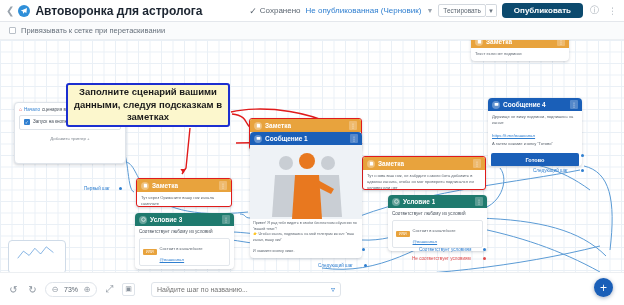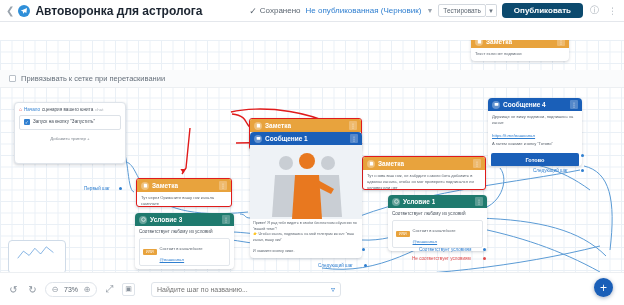--- a/index.html
+++ b/index.html
@@ -46,21 +46,21 @@
     height:15px; padding:0 12px; font-size:8px; font-weight:bold;
     cursor:pointer; display:flex; align-items:center;
     font-family:"Liberation Sans", sans-serif;
   }
   .hdr-ic { color:#adb4bc; font-size:9px; cursor:pointer; padding:0 2px; }
 
   
   #snapbar {
     position:absolute; left:0; top:22px; width:624px; height:18px;
     background:#fafbfc; border-bottom:1px solid #eceff2;
-    display:flex; align-items:center; padding-left:9px; z-index:80;margin-top:48px;
+    display:flex; align-items:center; padding-left:9px; z-index:80;
   }
   .cbx {
     width:7px; height:7px; border:1px solid #b9c0c8; border-radius:1px;
     background:#fff; margin-right:5px; flex:0 0 auto;
   }
   #snap-label { font-size:7.5px; color:#66707b; }
 
   
   #canvas {
     position:absolute; left:0; top:40px; width:624px; height:232px;
@@ -227,20 +227,23 @@
     <path d="M322,228 C380,236 420,206 476,180" stroke="#5b9bd5" stroke-width="1" fill="none"></path>
     <path d="M476,170 C500,168 510,140 500,128" stroke="#5b9bd5" stroke-width="1" fill="none"></path>
     <path d="M490,120 C530,120 560,128 590,150" stroke="#5b9bd5" stroke-width="1" fill="none"></path>
     <path d="M584,126 C610,132 616,160 610,210" stroke="#5b9bd5" stroke-width="1" fill="none"></path>
     <path d="M478,178 C540,180 580,190 606,216" stroke="#5b9bd5" stroke-width="1" fill="none"></path>
     <path d="M468,186 C520,196 560,210 600,232" stroke="#5b9bd5" stroke-width="1" fill="none"></path>
     <path d="M360,176 C430,150 520,142 580,130" stroke="#5b9bd5" stroke-width="1" fill="none"></path>
     <path d="M330,236 C420,238 520,226 600,206" stroke="#5b9bd5" stroke-width="1" fill="none"></path>
   </svg>
 
+  <div id="callout">
+    <span id="callout-text">Заполните сценарий вашими данными, следуя подсказкам в заметках</span>
+  </div>
 
   <div class="node" id="n-start">
     <div class="start-head">
       <span class="start-home">⌂</span>
       <span class="start-h-link">Начало</span>
       <span class="start-h-rest"> сценария вашего юнита</span>
       <span class="start-h-mut">chat</span>
     </div>
     <div class="trigger-box">
       <span class="cbx-on">✓</span>

